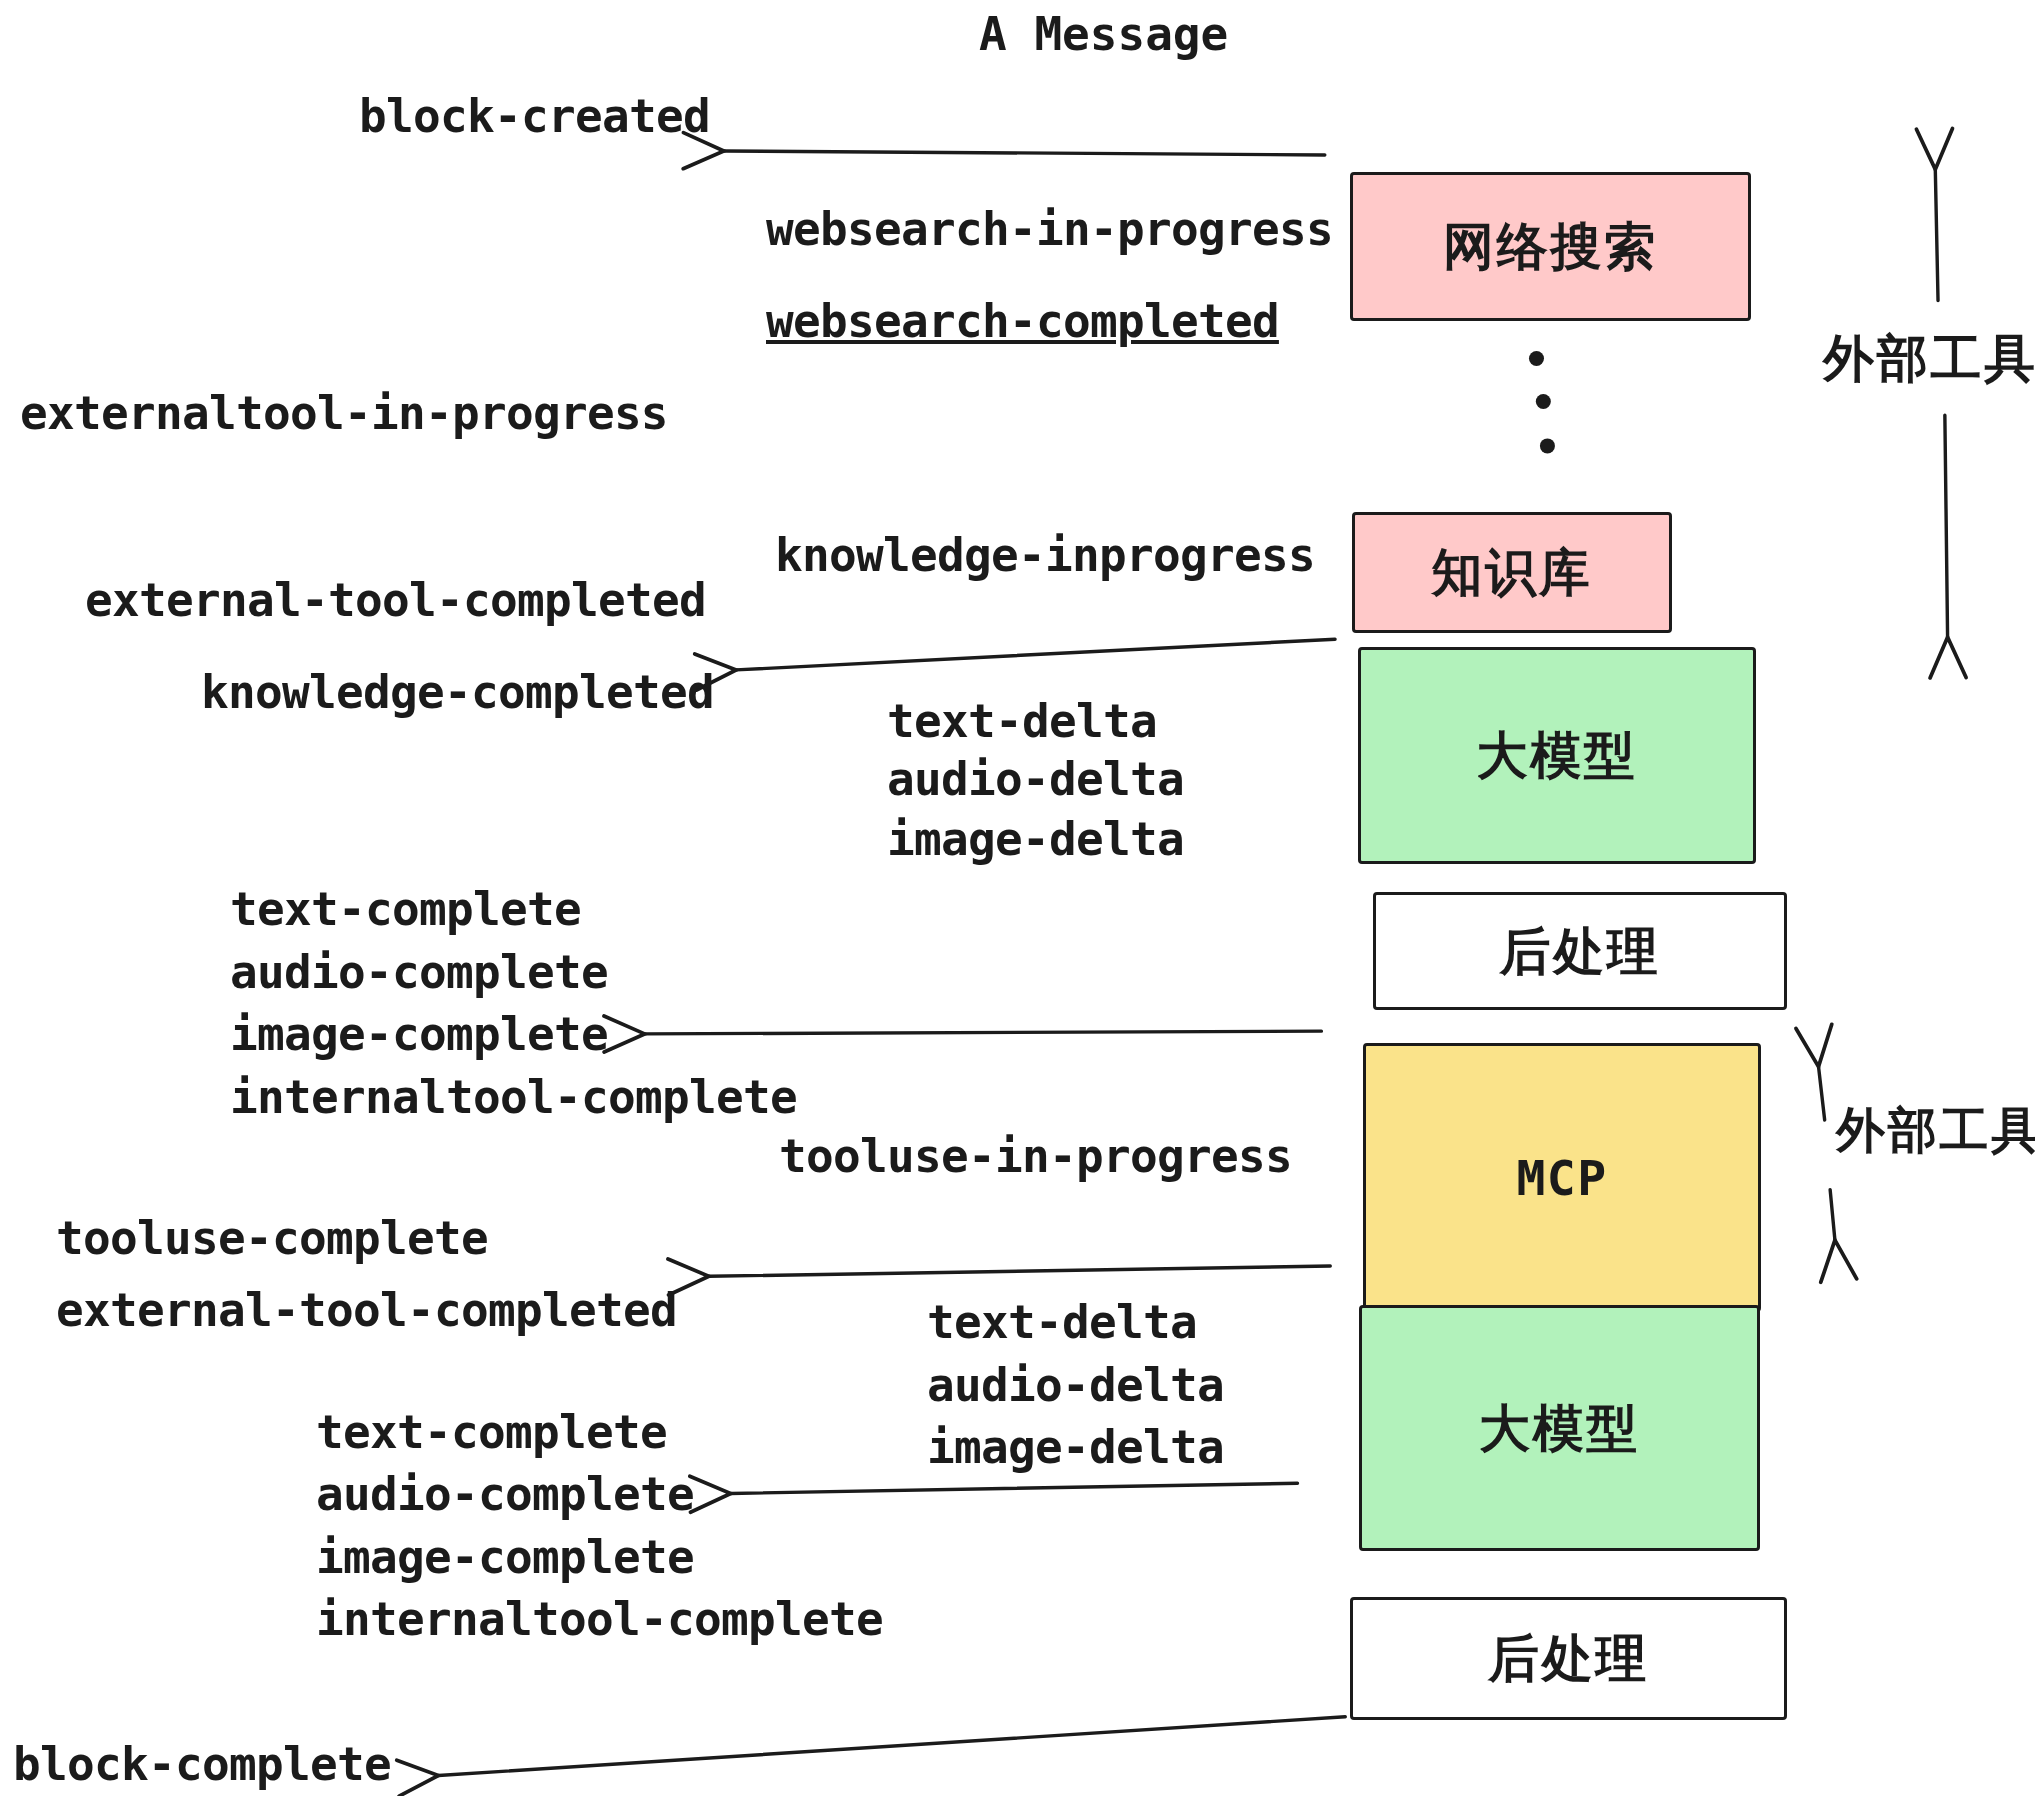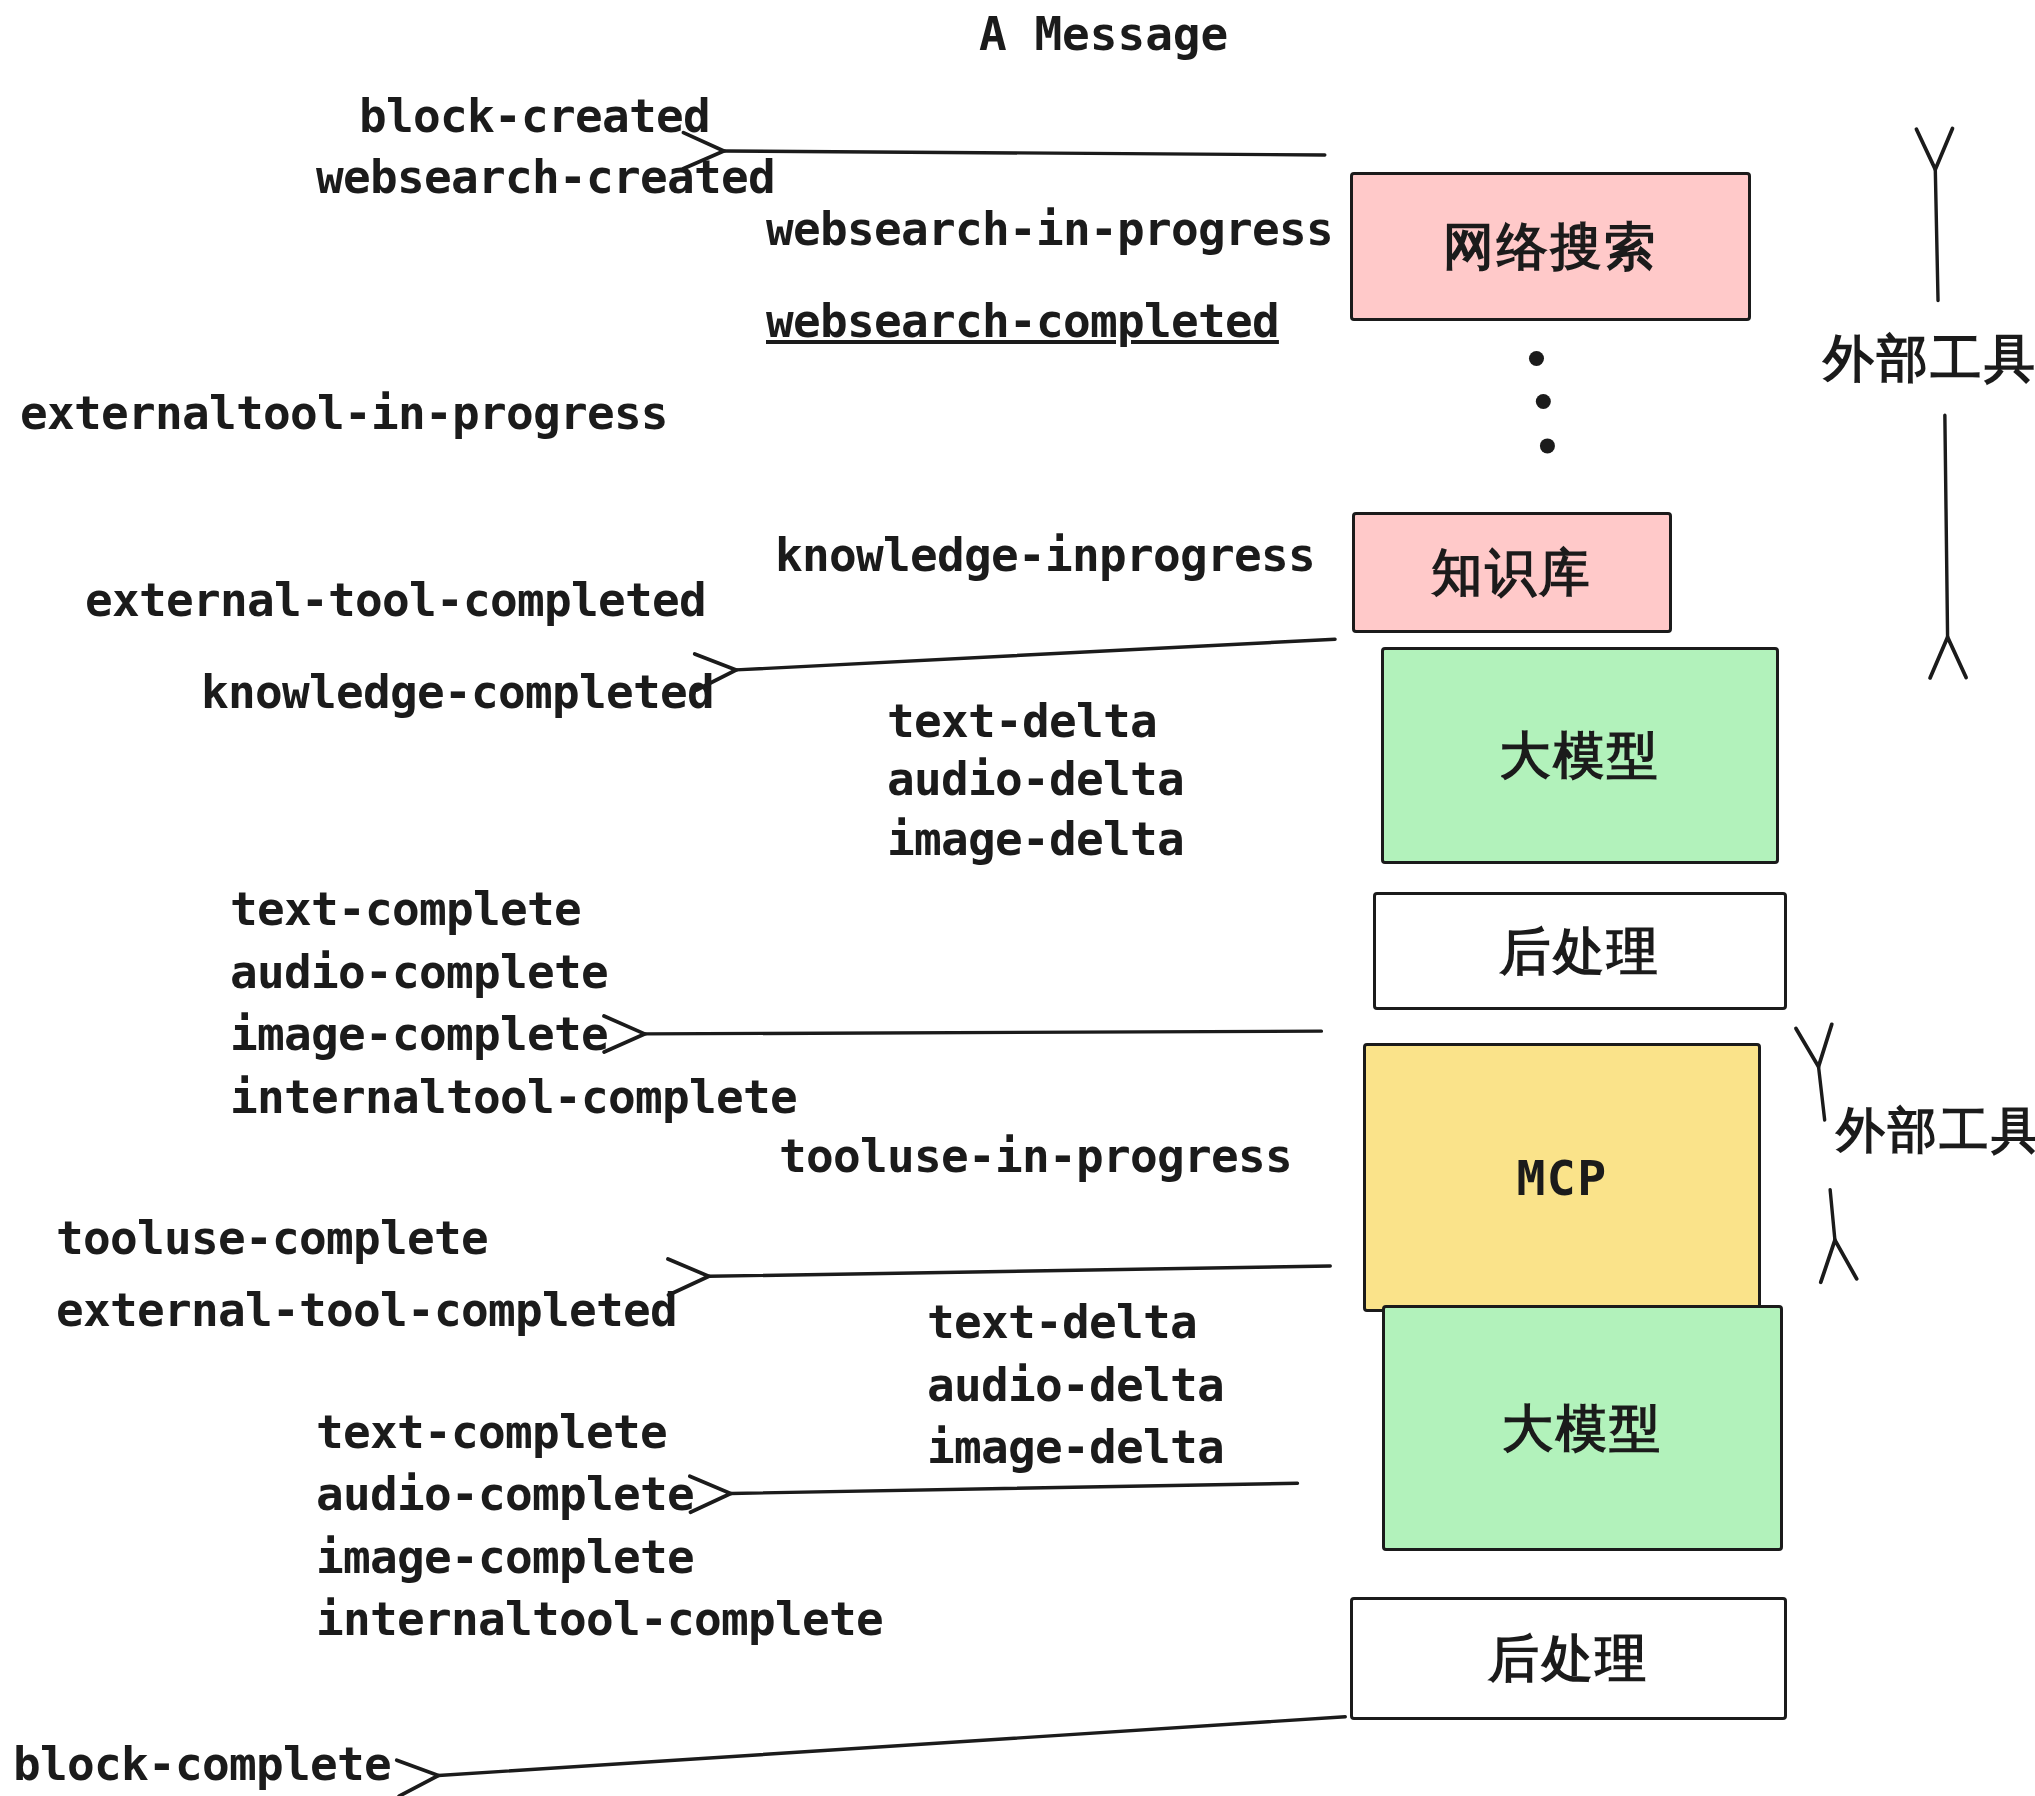--- a/index.html
+++ b/index.html
@@ -26,21 +26,21 @@
     display:flex; align-items:center; justify-content:center;
   }
   .box .box-label{
     font:bold 51px/1 "DejaVu Sans", "Liberation Sans", sans-serif;
     color:var(--ink); letter-spacing:2.7px; white-space:nowrap;
   }
   .box.mcp .box-label{
     font:bold 48px/1 "DejaVu Sans Mono", "Liberation Mono", monospace; letter-spacing:1.4px;
   }
   .fill-pink{background:var(--pink);}
-  .fill-green{background:var(--green);margin-left:23px;}
+  .fill-green{background:var(--green);}
   .fill-yellow{background:var(--yellow);}
   .fill-white{background:var(--paper);}
   .side-label{
     position:absolute; white-space:nowrap;
     font:bold 49px/1 "DejaVu Sans", "Liberation Sans", sans-serif;
     color:var(--ink); letter-spacing:2.7px;
   }
   svg.wires{position:absolute; left:0; top:0; width:2035px; height:1796px; pointer-events:none;}
   svg.wires line{stroke:var(--ink); stroke-width:5; stroke-linecap:round;}
 </style>
@@ -70,21 +70,20 @@
     <line x1="2680" y1="1742" x2="2687" y2="1816" marker-end="url(#head)"></line>
 
     <circle cx="2250" cy="525" r="11" fill="#1b1b1b"></circle>
     <circle cx="2260" cy="588" r="11" fill="#1b1b1b"></circle>
     <circle cx="2266" cy="653" r="11" fill="#1b1b1b"></circle>
   </svg>
 
   <div class="title" style="left:979px; top:10.2px;">A Message</div>
 
   <div class="evt" style="left:316px;  top:92px;margin-left:43px;">block-created</div>
-  <div class="evt" style="left:316px;  top:153px;">websearch-created</div>
   <div class="evt" style="left:766px; top:205px;">websearch-in-progress</div>
   <div class="evt" style="left:766px; top:297px;text-decoration:underline;">websearch-completed</div>
   <div class="evt" style="left:20px;   top:389px;">externaltool-in-progress</div>
   <div class="evt" style="left:775px; top:531px;">knowledge-inprogress</div>
   <div class="evt" style="left:85px;  top:576px;">external-tool-completed</div>
   <div class="evt" style="left:201px;  top:636px;margin-top:32px;">knowledge-completed</div>
   <div class="evt" style="left:887px; top:697px;">text-delta</div>
   <div class="evt" style="left:887px; top:755px;">audio-delta</div>
   <div class="evt" style="left:887px; top:815px;">image-delta</div>
   <div class="evt" style="left:230px;  top:885px;">text-complete</div>

